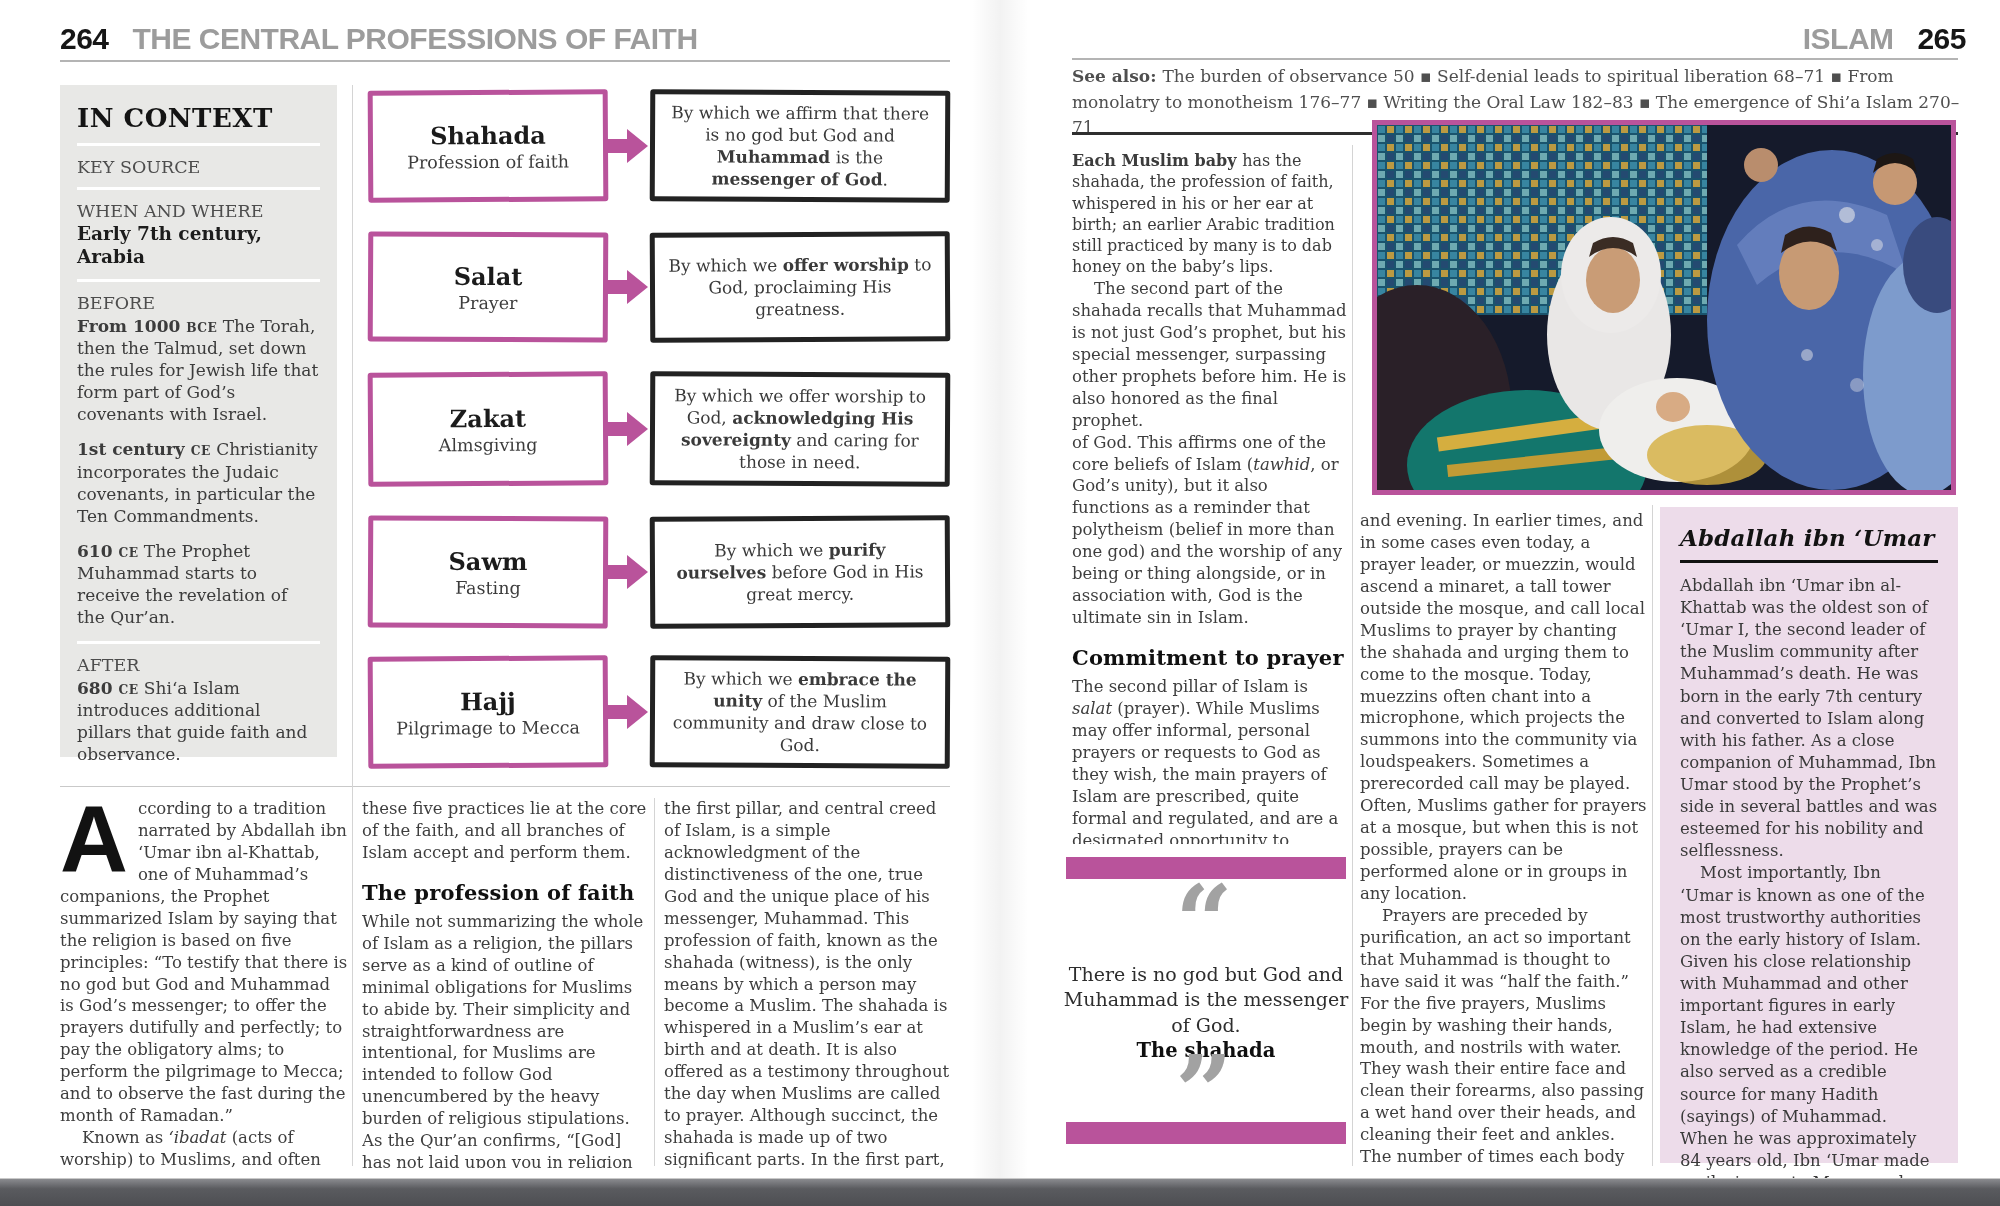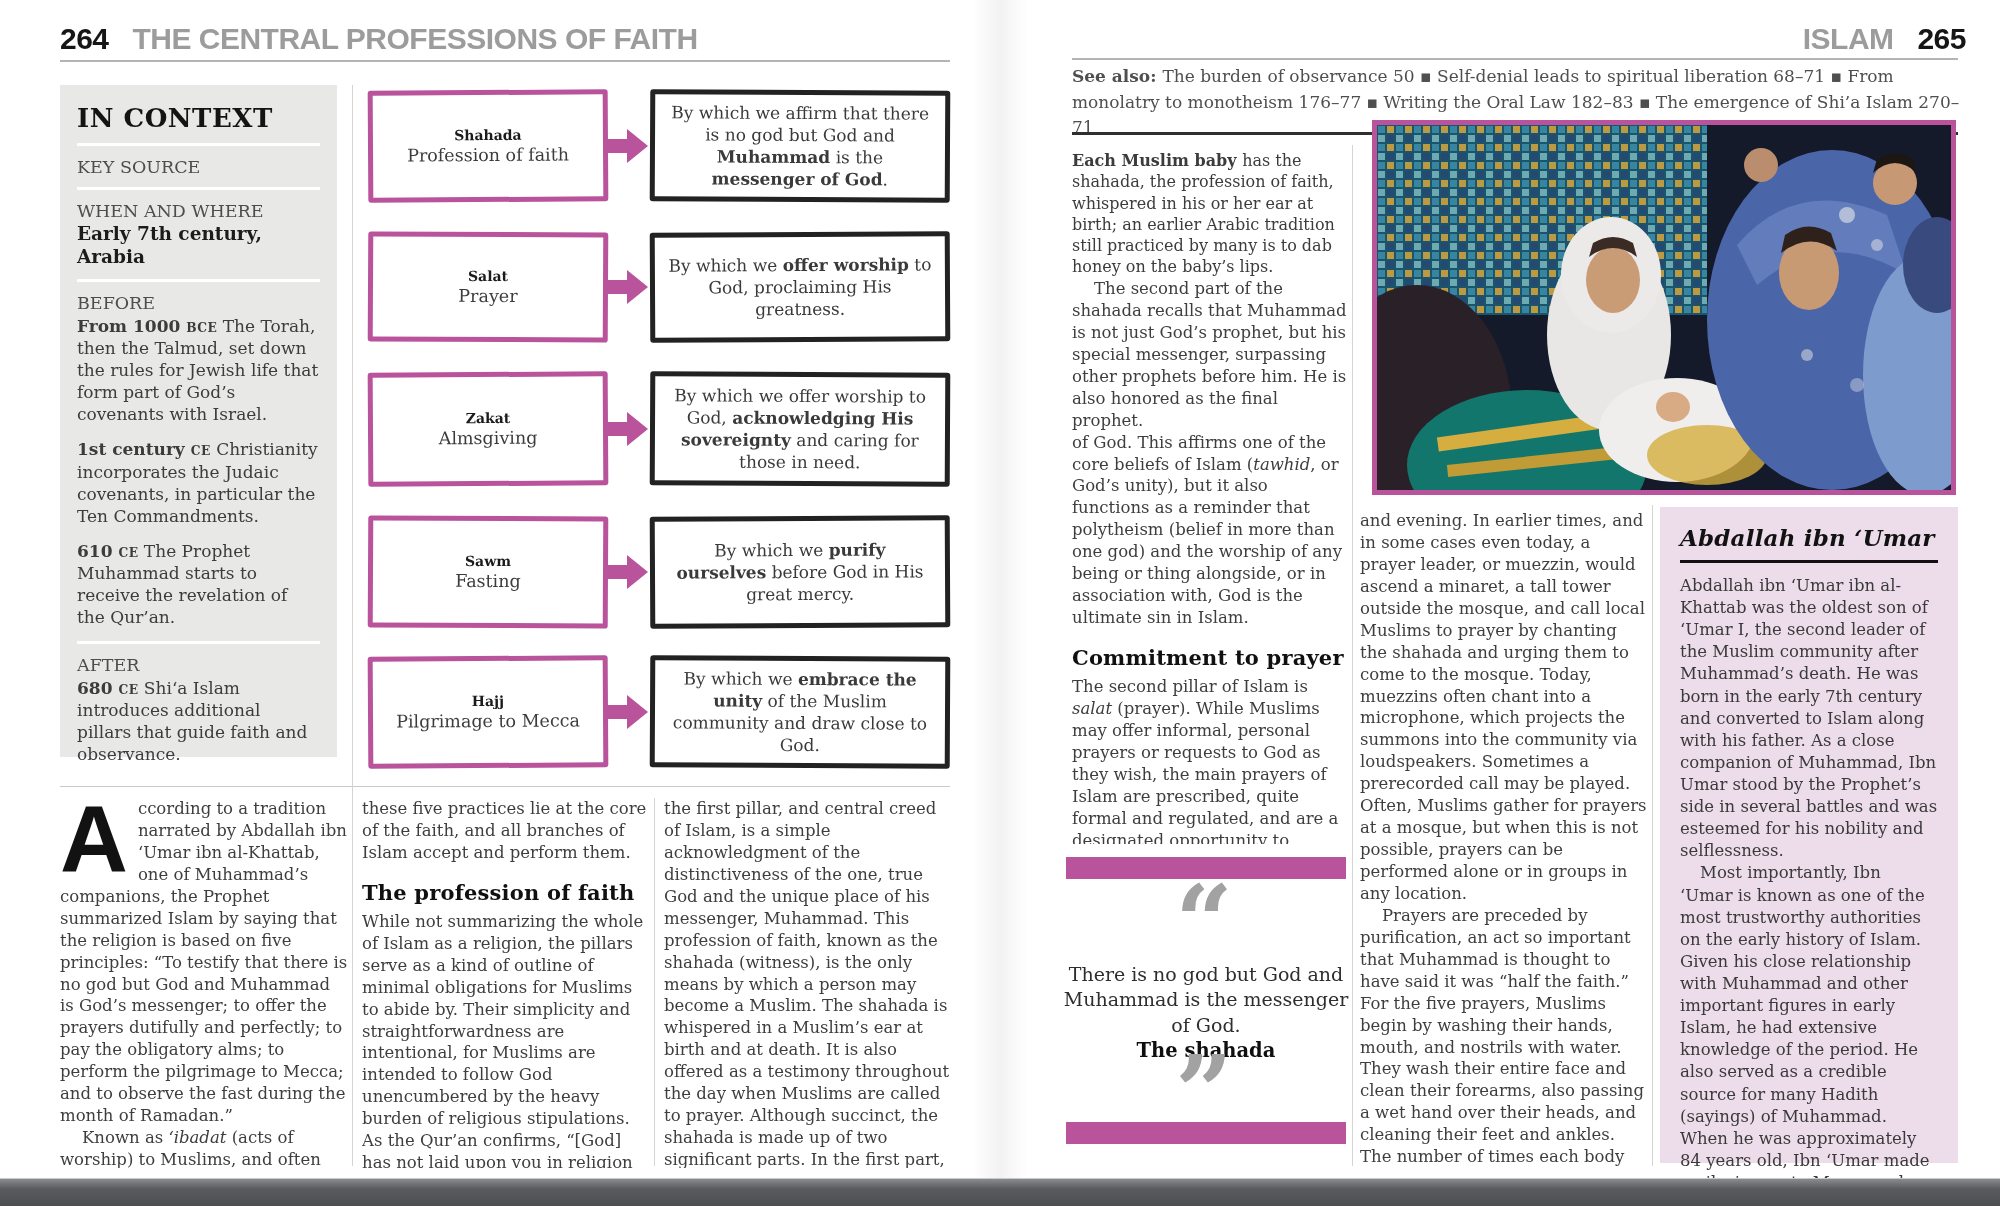--- a/index.html
+++ b/index.html
@@ -24,21 +24,21 @@
   .ic-label{font-size:17.5px;color:#4d4d4d;margin:0;}
   .ic-strong{font-size:18.5px;font-weight:700;color:#1c1c1c;line-height:1.27;margin:1px 0 0;}
   .ic-p{font-size:17px;line-height:1.3;color:#3c3c3c;margin:0 0 13px;}
   .ic-p:last-child{margin-bottom:0;}
   
   .drow{position:absolute;left:368px;width:582px;}
   .pillarbox{position:absolute;left:0;top:0;width:240px;height:100%;border:5px solid var(--pink,#b9539b);
     box-sizing:border-box;background:#fff;border-radius:3px;display:flex;flex-direction:column;
     justify-content:center;align-items:center;text-align:center;transform:rotate(-0.35deg);}
   .drow:nth-child(even) .pillarbox{transform:rotate(0.3deg);}
-  .pname{font-weight:700;font-size:14px;color:#1b1b1b;}
+  .pname{font-weight:700;font-size:24px;color:#1b1b1b;}
   .psub{font-size:17.5px;color:#3c3c3c;margin-top:2px;}
   .descbox{position:absolute;left:282px;top:0;width:300px;height:100%;border:5px solid var(--box-black,#222);
     box-sizing:border-box;background:#fff;border-radius:3px;display:flex;justify-content:center;
     align-items:center;text-align:center;padding:4px 12px;transform:rotate(0.3deg);}
   .drow:nth-child(even) .descbox{transform:rotate(-0.3deg);}
   .descbox p{margin:0;font-size:17px;line-height:1.3;color:#3a3a3a;}
   .parrow{position:absolute;left:237px;top:50%;transform:translateY(-50%);width:44px;height:34px;}
   .ashaft{position:absolute;left:0;top:10px;width:24px;height:14px;background:var(--pink,#b9539b);}
   .ahead{position:absolute;left:22px;top:0;width:0;height:0;border-top:17px solid transparent;
     border-bottom:17px solid transparent;border-left:21px solid var(--pink,#b9539b);}

